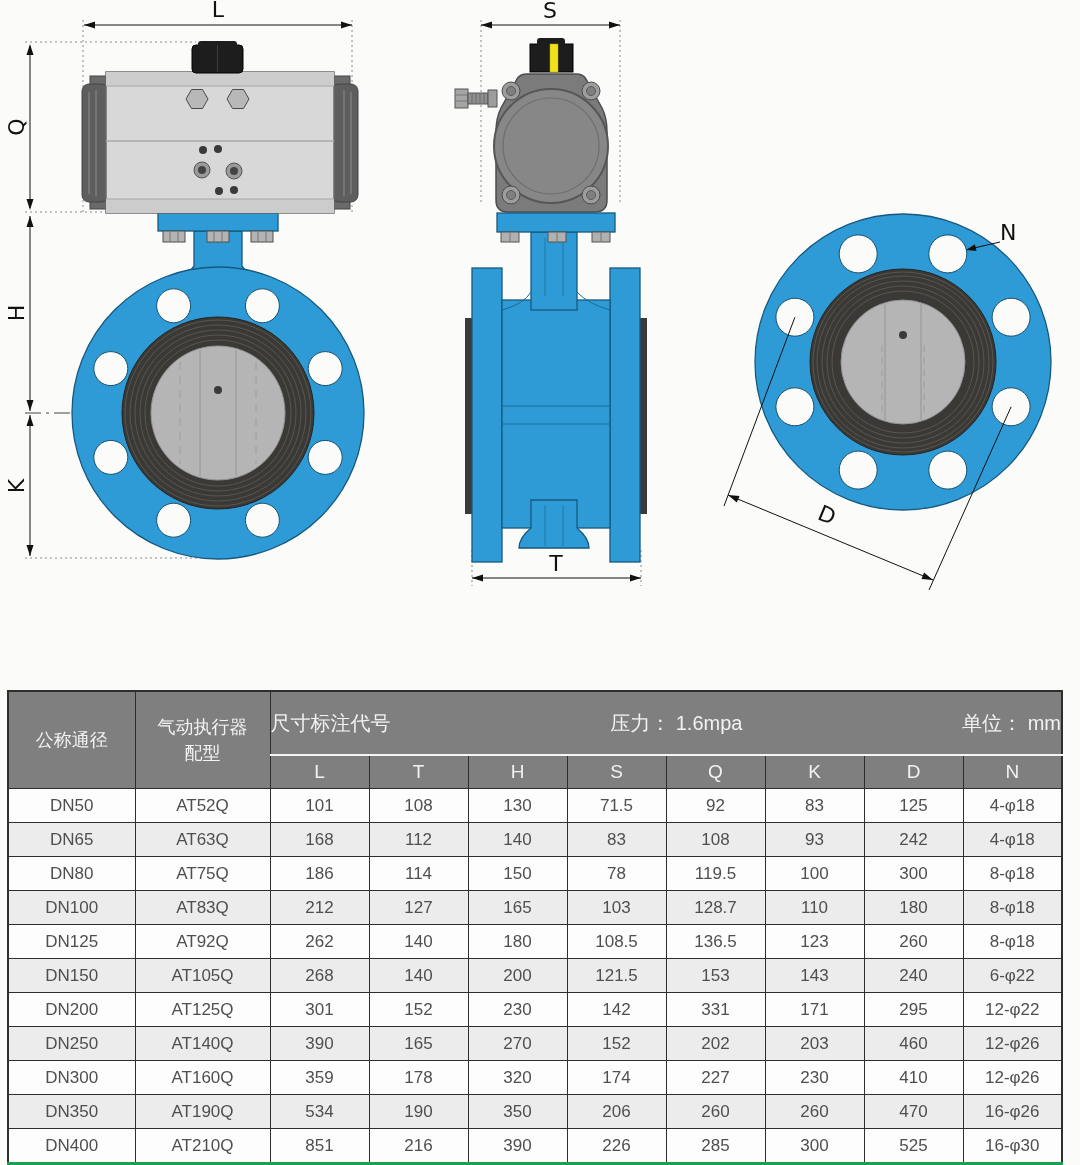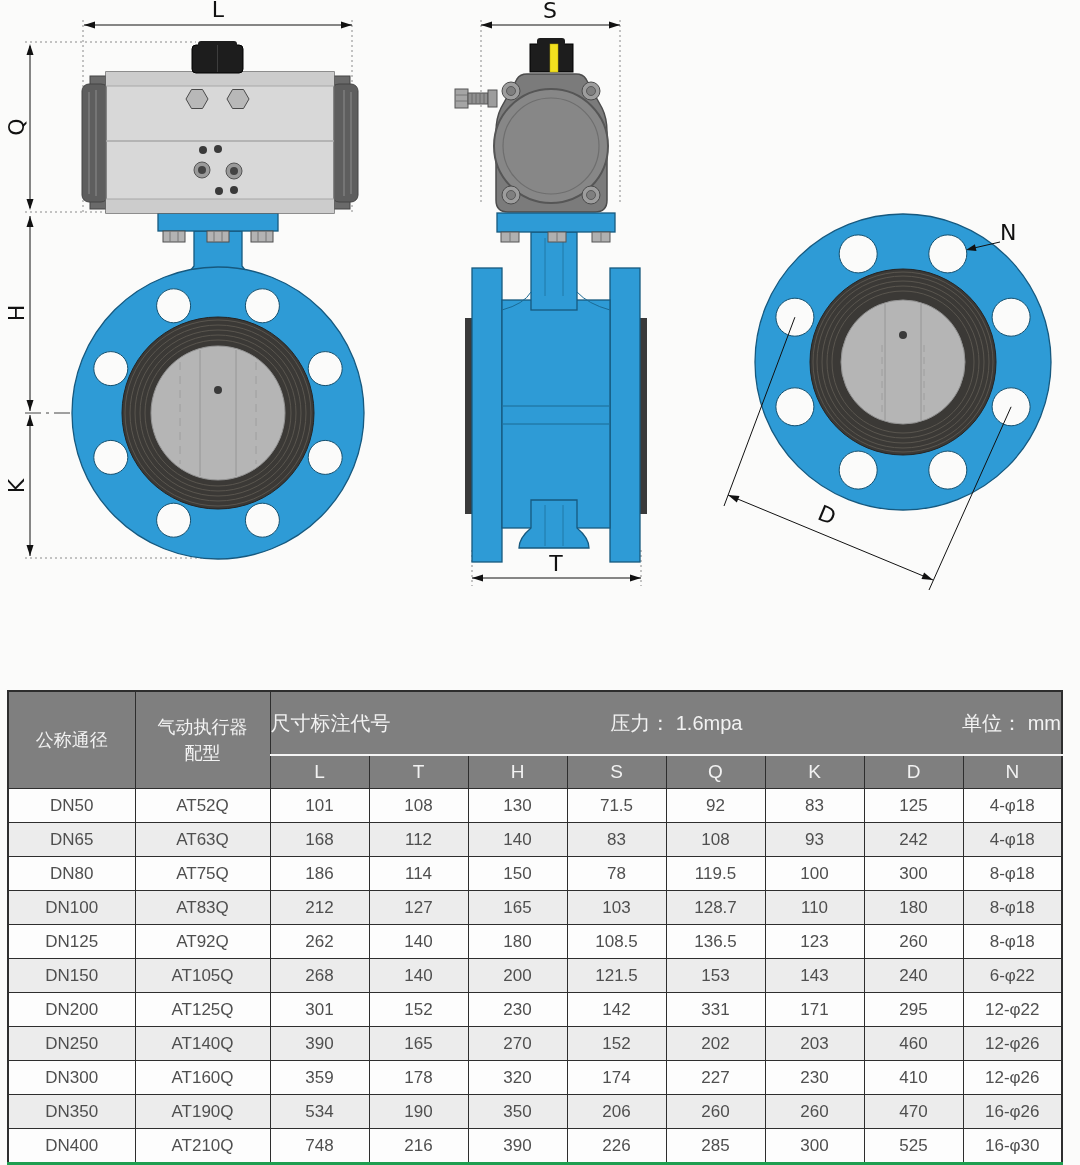--- a/index.html
+++ b/index.html
@@ -400,21 +400,21 @@
           <td>350</td>
           <td>206</td>
           <td>260</td>
           <td>260</td>
           <td>470</td>
           <td>16-φ26</td>
         </tr>
         <tr>
           <td>DN400</td>
           <td>AT210Q</td>
-          <td>748</td>
+          <td>851</td>
           <td>216</td>
           <td>390</td>
           <td>226</td>
           <td>285</td>
           <td>300</td>
           <td>525</td>
           <td>16-φ30</td>
         </tr>
       </tbody>
 </table>

